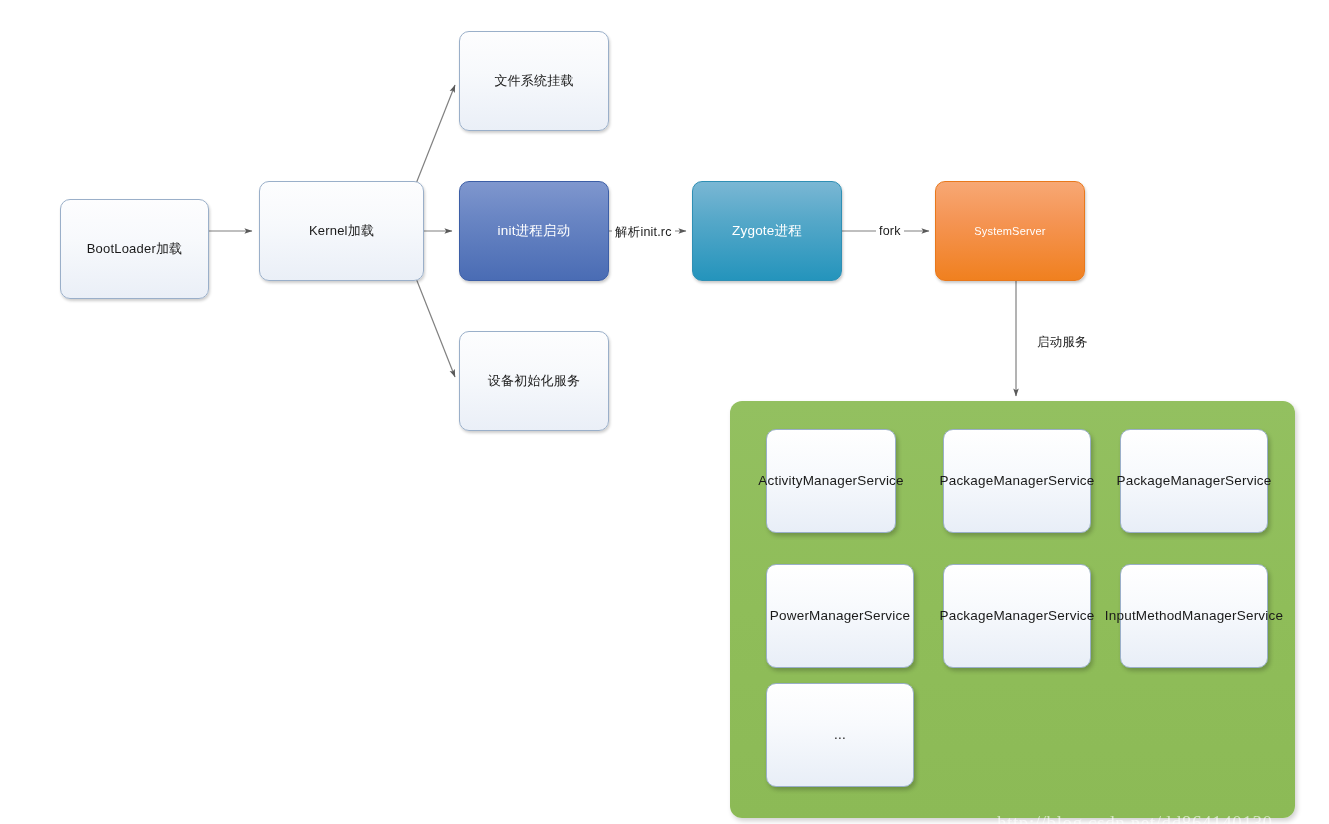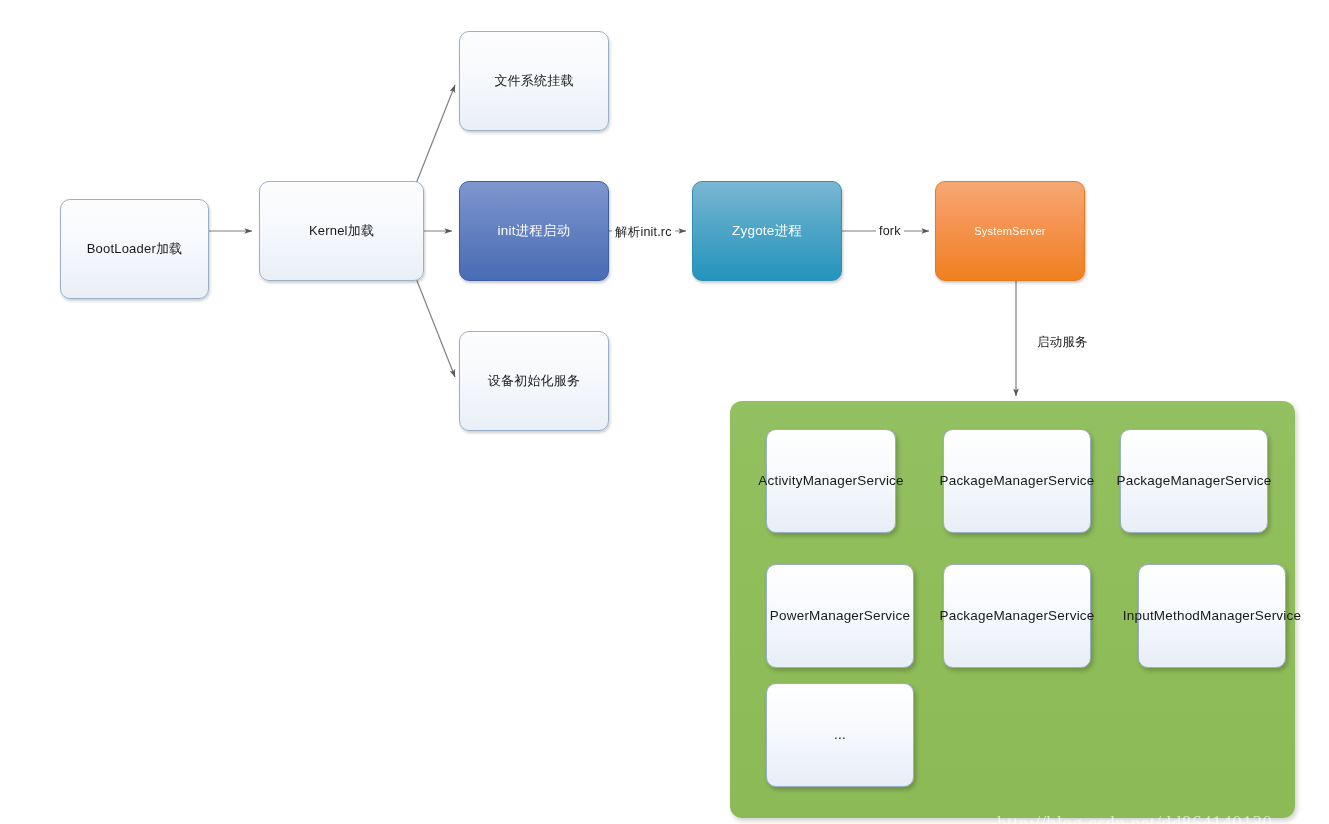--- a/index.html
+++ b/index.html
@@ -164,21 +164,21 @@
   </div>
   <div class="node chip" style="left: 1120px; top: 429px; width: 148px; height: 104px;">
     <span>PackageManagerService</span>
   </div>
   <div class="node chip" style="left: 766px; top: 564px; width: 148px; height: 104px;">
     <span>PowerManagerService</span>
   </div>
   <div class="node chip" style="left: 943px; top: 564px; width: 148px; height: 104px;">
     <span>PackageManagerService</span>
   </div>
-  <div class="node chip" style="left: 1120px; top: 564px; width: 148px; height: 104px; margin-left: 18px;">
+  <div class="node chip" style="left: 1120px; top: 564px; width: 148px; height: 104px;">
     <span>InputMethodManagerService</span>
   </div>
   <div class="node chip" style="left: 766px; top: 683px; width: 148px; height: 104px;">
     <span>...</span>
   </div>
 
   <div class="edge-label" style="left:612px; top:224px;">解析init.rc</div>
   <div class="edge-label" style="left:876px; top:224px;">fork</div>
   <div class="edge-label" style="left:1010px; top:334px;margin-left:24px;">启动服务</div>
 

